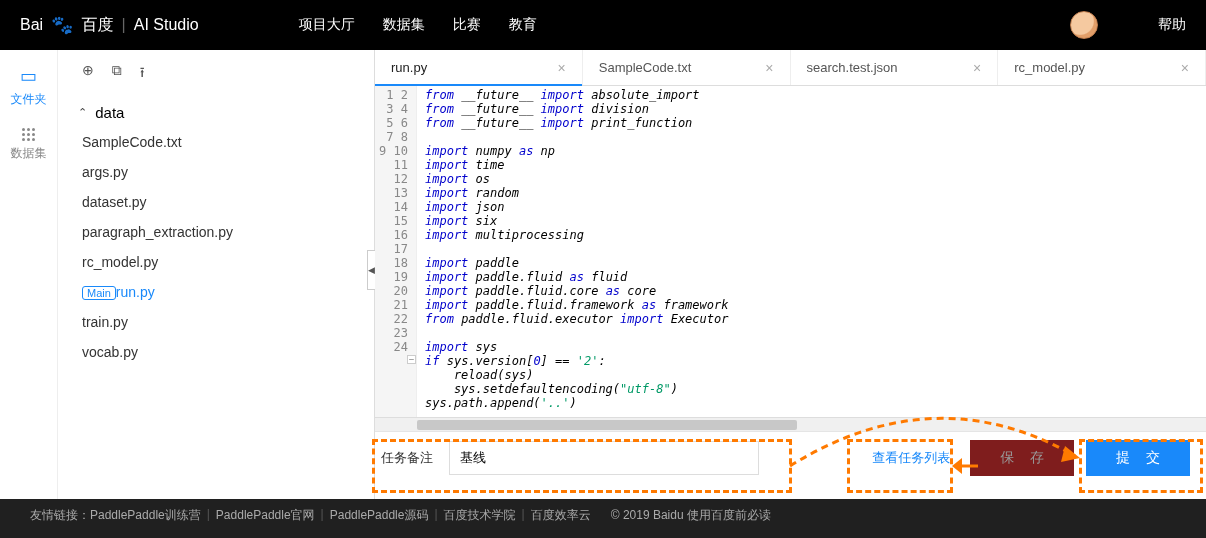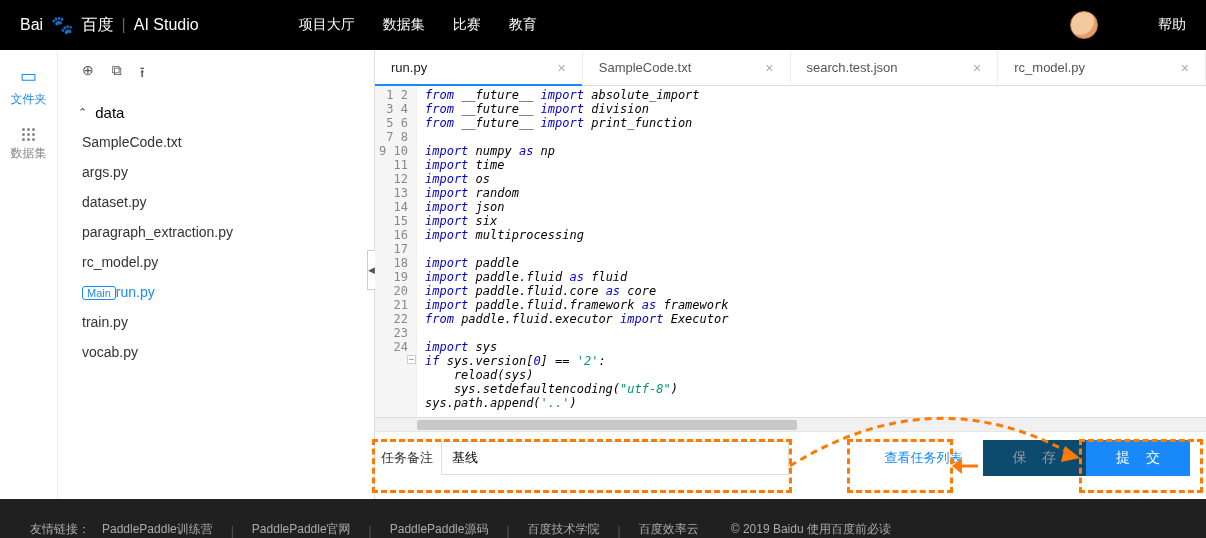--- a/index.html
+++ b/index.html
@@ -35,32 +35,32 @@
 .gutter { width: 42px; background: #f5f5f5; text-align: right; padding: 2px 8px 2px 0; color: #888; border-right: 1px solid #eee; }
 .code { padding: 2px 8px; white-space: pre; font-style: italic; }
 .kw { color: #0000cc; }
 .str { color: #009966; }
 .num { color: #0000cc; }
 .fold { position: absolute; left: 32px; top: 269px; font-size: 9px; color: #888; background: #fff; border: 1px solid #ccc; width: 9px; height: 9px; line-height: 7px; text-align: center; }
 .hscroll { height: 14px; background: #f0f0f0; border-top: 1px solid #ddd; position: relative; }
 .hscroll-thumb { position: absolute; left: 42px; top: 2px; height: 10px; width: 380px; background: #c8c8c8; border-radius: 2px; }
 .bottom-bar { height: 68px; border-top: 1px solid #e5e5e5; display: flex; align-items: center; padding: 0 16px 16px 0; gap: 0; position: relative; }
 .task-label { font-size: 13px; color: #333; margin-left: 6px; margin-right: 8px; }
-.task-input { width: 348px; height: 34px; border: 1px solid #ddd; padding: 0 10px; font-size: 13px; }
+.task-input { width: 310px; height: 34px; border: 1px solid #ddd; padding: 0 10px; font-size: 13px; margin-left: 8px; }
 .spacer { flex: 1; }
 .link-btn { color: #1989fa; font-size: 13px; cursor: pointer; margin-right: 20px; }
 .btn { height: 36px; padding: 0 24px; font-size: 14px; border: none; cursor: pointer; letter-spacing: 6px; text-indent: 6px; }
-.btn-save { background: #0c4a6e; color: #999; margin-right: 0; font-family: Liberation Serif, serif; }
+.btn-save { background: #7f1d1d; color: #999; margin-right: 12px; }
 .btn-submit { background: #1989fa; color: #fff; }
 .highlight-box { position: absolute; border: 3px dashed #ff7a00; pointer-events: none; }
 .hl1 { left: -3px; top: 7px; width: 420px; height: 54px; }
 .hl2 { left: 472px; top: 7px; width: 106px; height: 54px; }
 .hl3 { left: 704px; top: 7px; width: 124px; height: 54px; }
 .arrow-svg { position: absolute; pointer-events: none; }
-.footer { height: 39px; background: #202020; color: #aaa; font-size: 12px; display: flex; align-items: flex-end; padding: 0 30px; gap: 12px; }
+.footer { height: 39px; background: #202020; color: #aaa; font-size: 12px; display: flex; align-items: flex-start; padding: 8px 30px; gap: 0; }
 .footer a { color: #aaa; cursor: pointer; }
 .footer .sep { color: #555; margin: 0 6px; }
 .dots-icon { display: inline-grid; grid-template-columns: repeat(3,3px); grid-gap: 2px; }
 .dots-icon i { width: 3px; height: 3px; border-radius: 50%; background: currentColor; }
 </style>
 </head>
 <body>
 
 <div class="header">
   <div class="logo">

